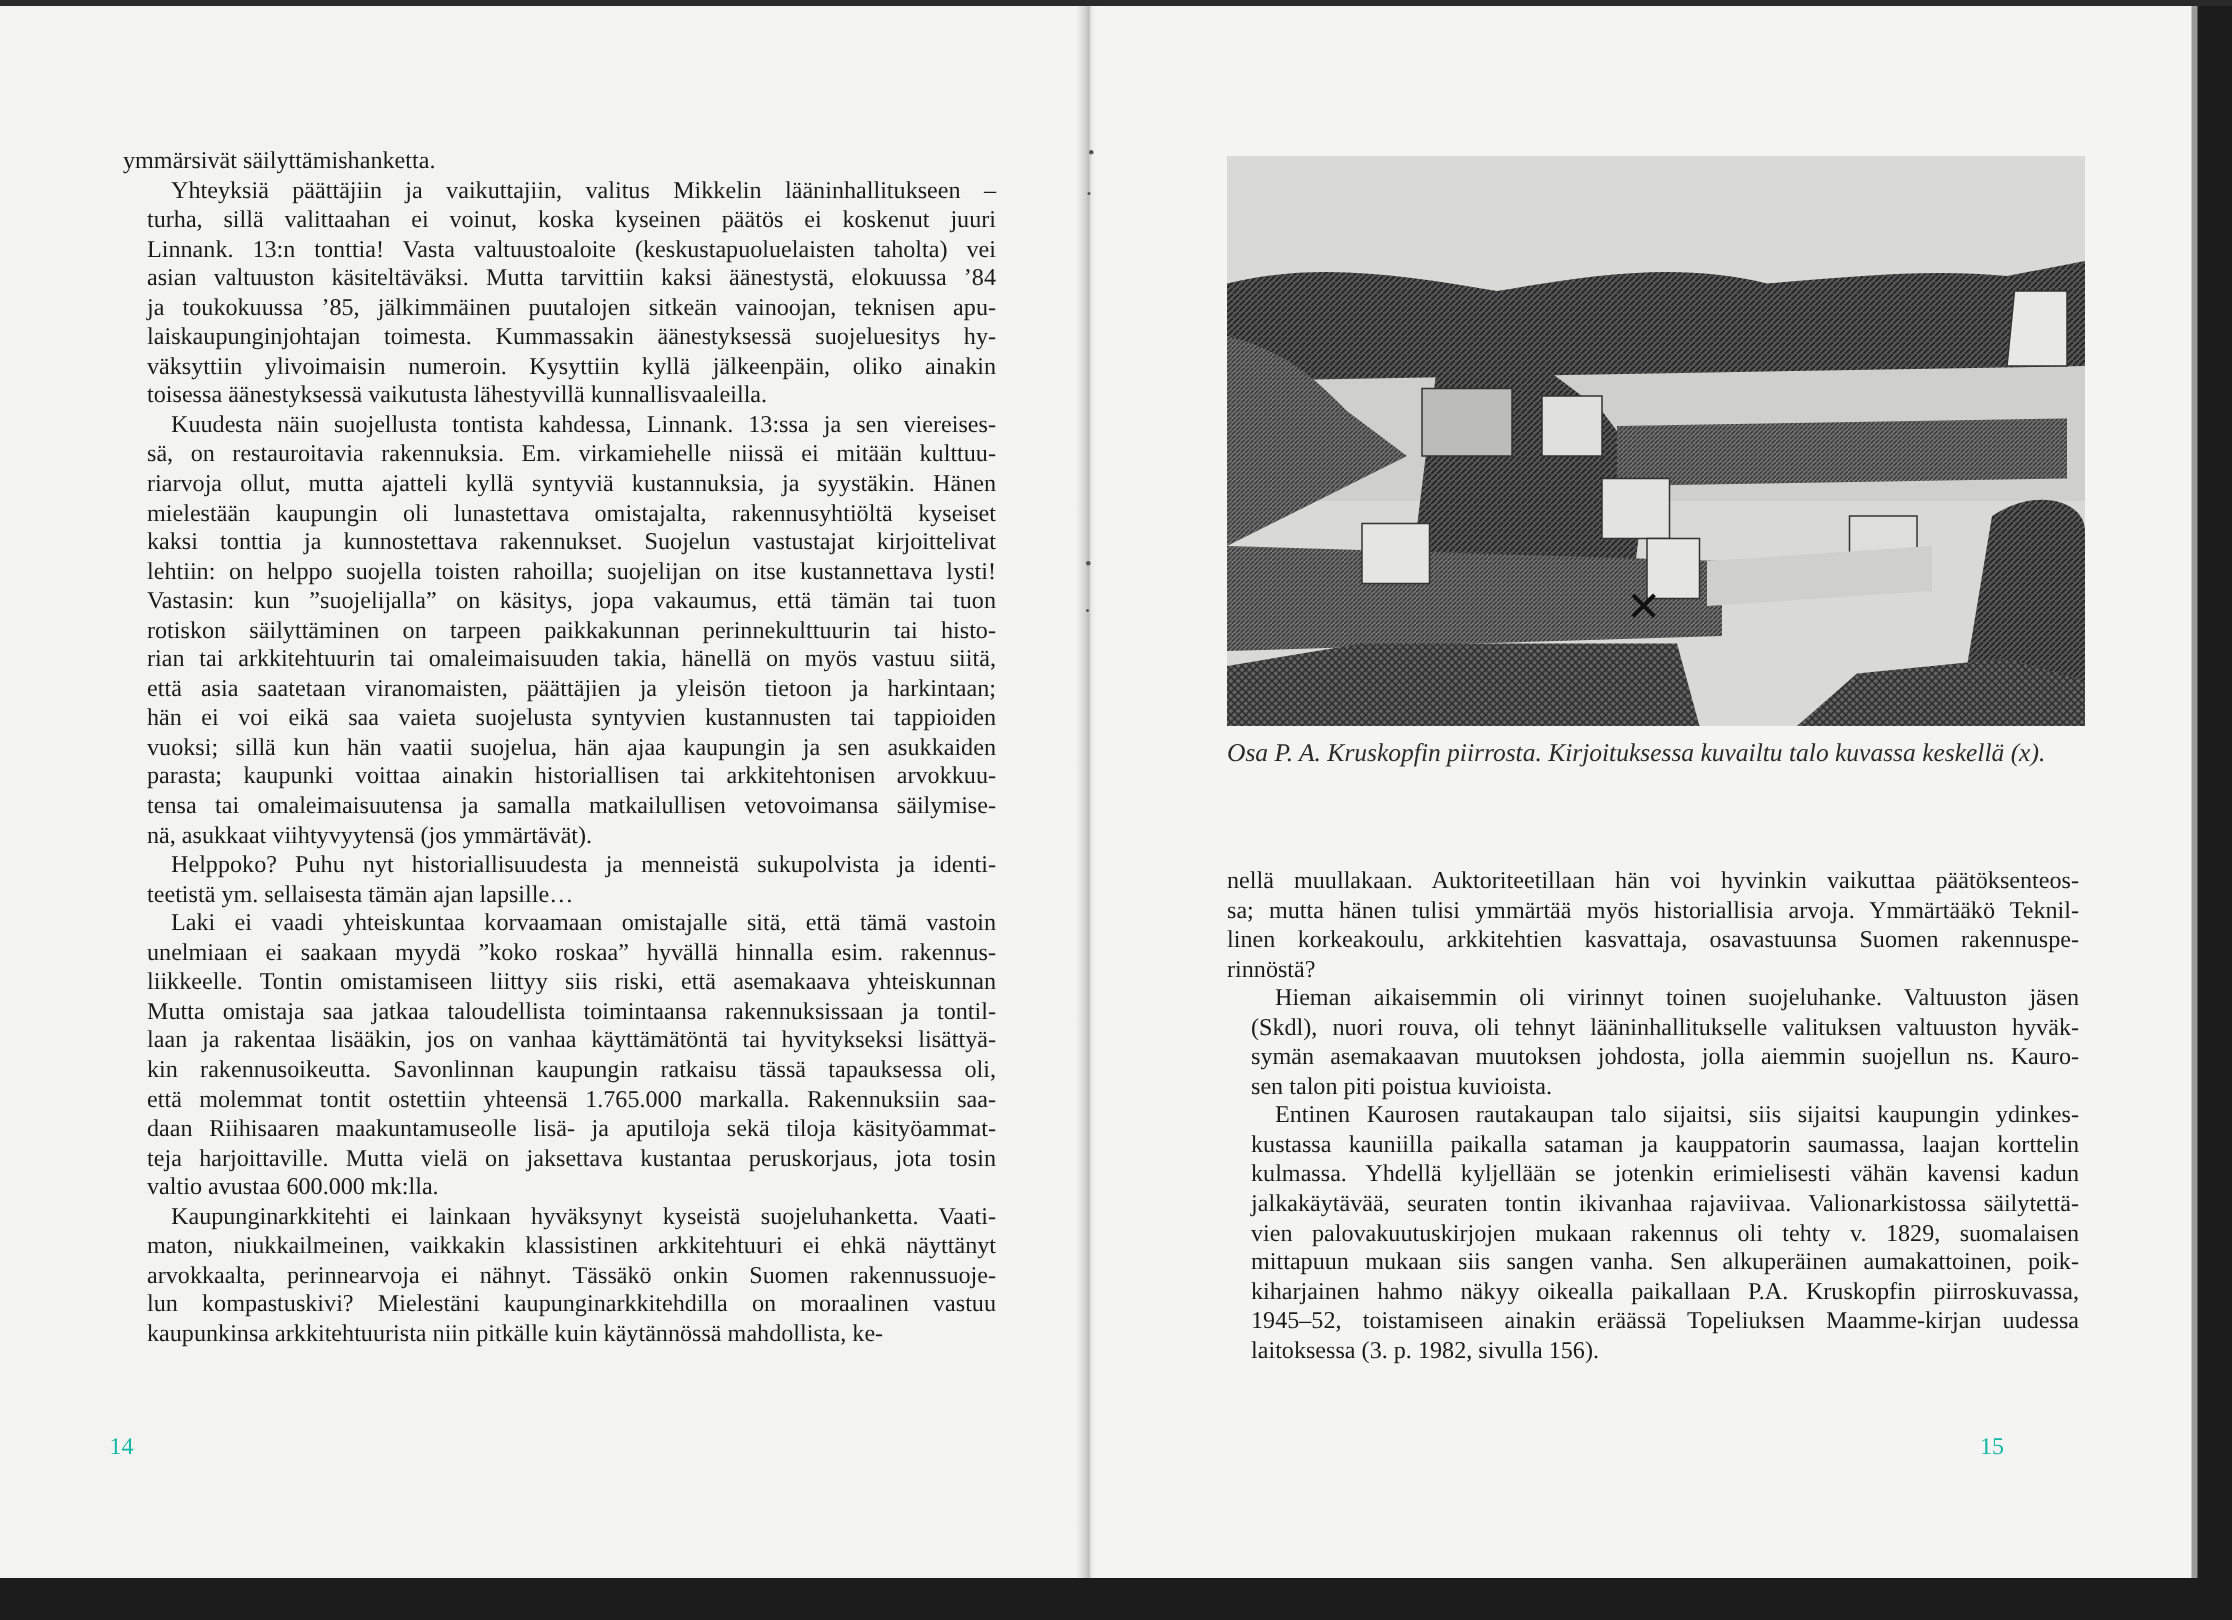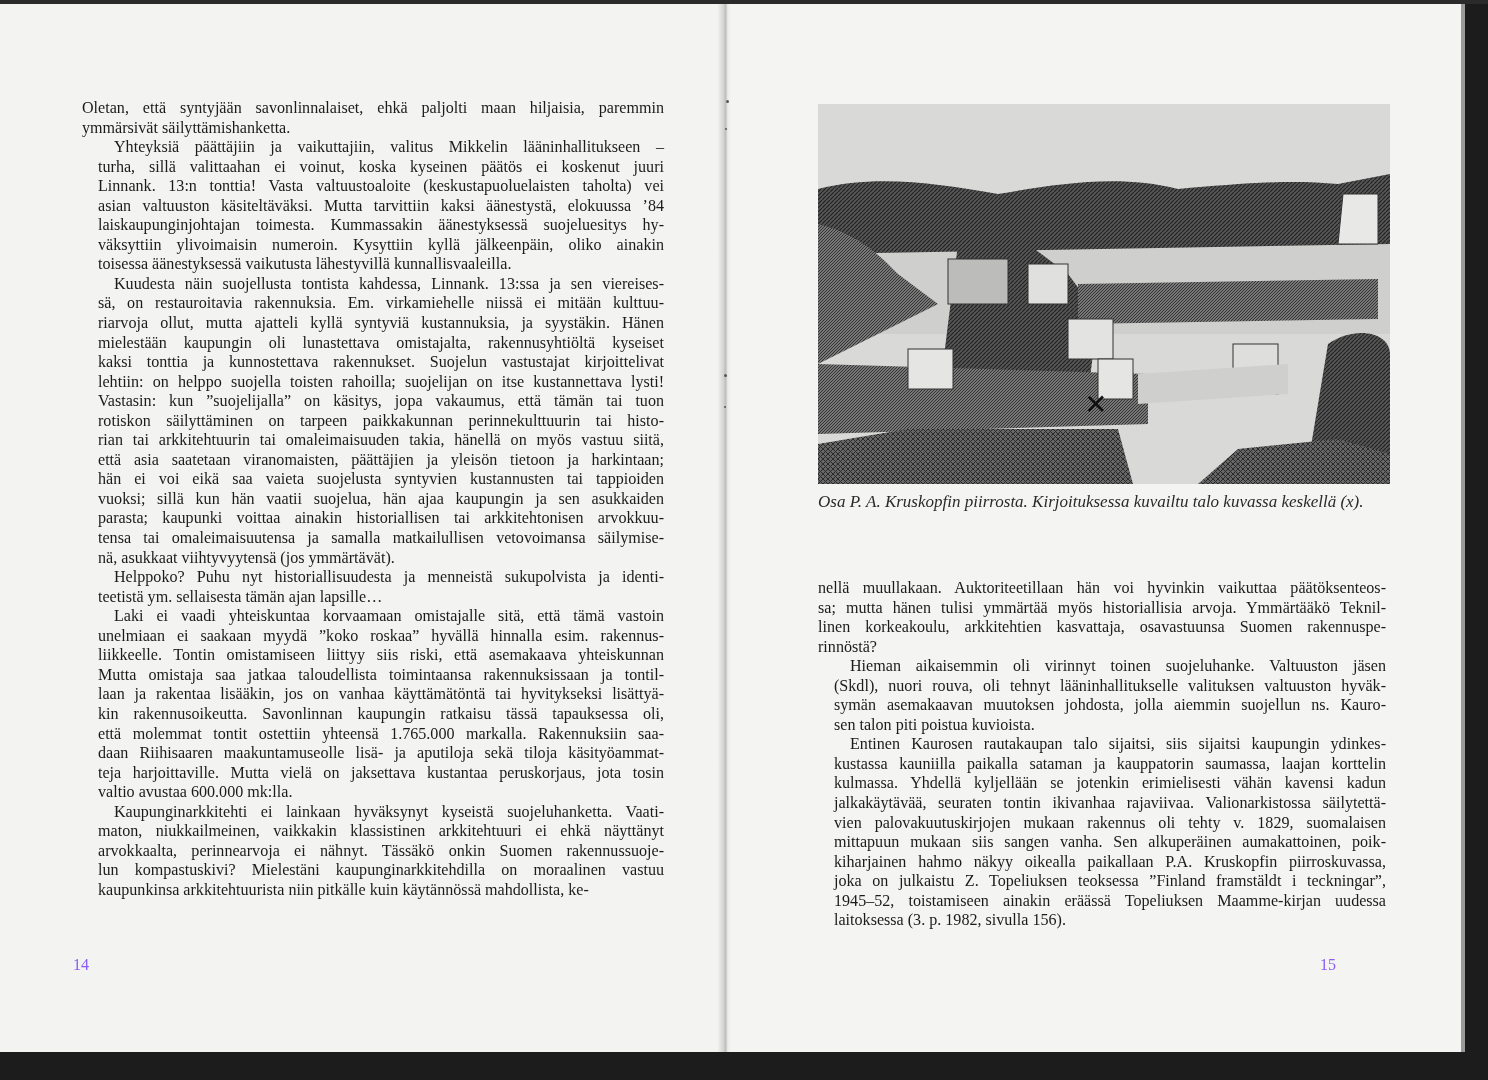--- a/index.html
+++ b/index.html
@@ -32,21 +32,21 @@
   .line.last { text-align-last:left; }
   .figure {
     position:absolute; left:818px; top:104px; width:572px; height:380px;
     background:#dcdcdc; overflow:hidden;
   }
   .figure svg { display:block; width:100%; height:100%; }
   .caption {
     position:absolute; left:818px; top:492px; width:580px;
     font-style:italic; font-size:17px; color:#2a2a2a; white-space:nowrap;
   }
-  .page-number { position:absolute; font-size:16px; color:#8b5cf6; }
+  .page-number { position:absolute; font-size:16px; color:#14b8a6; }
   .pn-left { left:73px; top:956px; }
   .pn-right { left:1320px; top:956px; }
   .speck { position:absolute; width:3px; height:3px; border-radius:50%; background:#555; }
 </style>
 </head>
 <body>
 
 <div class="top-strip"></div>
 
 <div class="page page-left"></div>
@@ -54,28 +54,28 @@
 <div class="gutter"></div>
 <div class="right-edge"></div>
 
 <span class="speck" style="left:726px;top:100px;"></span>
 <span class="speck" style="left:725px;top:128px;width:2px;height:2px;"></span>
 <span class="speck" style="left:724px;top:374px;"></span>
 <span class="speck" style="left:724px;top:406px;width:2px;height:2px;"></span>
 
 <div class="text-block left-text" id="left-body">
     <div class="para noindent">
-      <span class="line">Oletan, että syntyjään savonlinnalaiset, ehkä paljolti maan hiljaisia, paremmin</span>
       <span class="line last">ymmärsivät säilyttämishanketta.</span>
     </div>
     <div class="para">
       <span class="line" style="padding-left: 16px;">Yhteyksiä päättäjiin ja vaikuttajiin, valitus Mikkelin lääninhallitukseen –</span>
       <span class="line">turha, sillä valittaahan ei voinut, koska kyseinen päätös ei koskenut juuri</span>
       <span class="line">Linnank. 13:n tonttia! Vasta valtuustoaloite (keskustapuoluelaisten taholta) vei</span>
       <span class="line">asian valtuuston käsiteltäväksi. Mutta tarvittiin kaksi äänestystä, elokuussa ’84</span>
+      <span class="line">ja toukokuussa ’85, jälkimmäinen puutalojen sitkeän vainoojan, teknisen apu-</span>
       <span class="line">laiskaupunginjohtajan toimesta. Kummassakin äänestyksessä suojeluesitys hy-</span>
       <span class="line">väksyttiin ylivoimaisin numeroin. Kysyttiin kyllä jälkeenpäin, oliko ainakin</span>
       <span class="line last">toisessa äänestyksessä vaikutusta lähestyvillä kunnallisvaaleilla.</span>
     </div>
     <div class="para">
       <span class="line" style="padding-left: 16px;">Kuudesta näin suojellusta tontista kahdessa, Linnank. 13:ssa ja sen viereises-</span>
       <span class="line">sä, on restauroitavia rakennuksia. Em. virkamiehelle niissä ei mitään kulttuu-</span>
       <span class="line">riarvoja ollut, mutta ajatteli kyllä syntyviä kustannuksia, ja syystäkin. Hänen</span>
       <span class="line">mielestään kaupungin oli lunastettava omistajalta, rakennusyhtiöltä kyseiset</span>
       <span class="line">kaksi tonttia ja kunnostettava rakennukset. Suojelun vastustajat kirjoittelivat</span>
@@ -169,18 +169,17 @@
       <span class="line last">sen talon piti poistua kuvioista.</span>
     </div>
     <div class="para">
       <span class="line" style="padding-left: 16px;">Entinen Kaurosen rautakaupan talo sijaitsi, siis sijaitsi kaupungin ydinkes-</span>
       <span class="line">kustassa kauniilla paikalla sataman ja kauppatorin saumassa, laajan korttelin</span>
       <span class="line">kulmassa. Yhdellä kyljellään se jotenkin erimielisesti vähän kavensi kadun</span>
       <span class="line">jalkakäytävää, seuraten tontin ikivanhaa rajaviivaa. Valionarkistossa säilytettä-</span>
       <span class="line">vien palovakuutuskirjojen mukaan rakennus oli tehty v. 1829, suomalaisen</span>
       <span class="line">mittapuun mukaan siis sangen vanha. Sen alkuperäinen aumakattoinen, poik-</span>
       <span class="line">kiharjainen hahmo näkyy oikealla paikallaan P.A. Kruskopfin piirroskuvassa,</span>
-      <span class="line">joka on julkaistu Z. Topeliuksen teoksessa ”Finland framstäldt i teckningar”,</span>
       <span class="line">1945–52, toistamiseen ainakin eräässä Topeliuksen Maamme-kirjan uudessa</span>
       <span class="line last">laitoksessa (3. p. 1982, sivulla 156).</span>
     </div>
   </div>
 <div class="page-number pn-right">15</div>
 
 </body></html>

